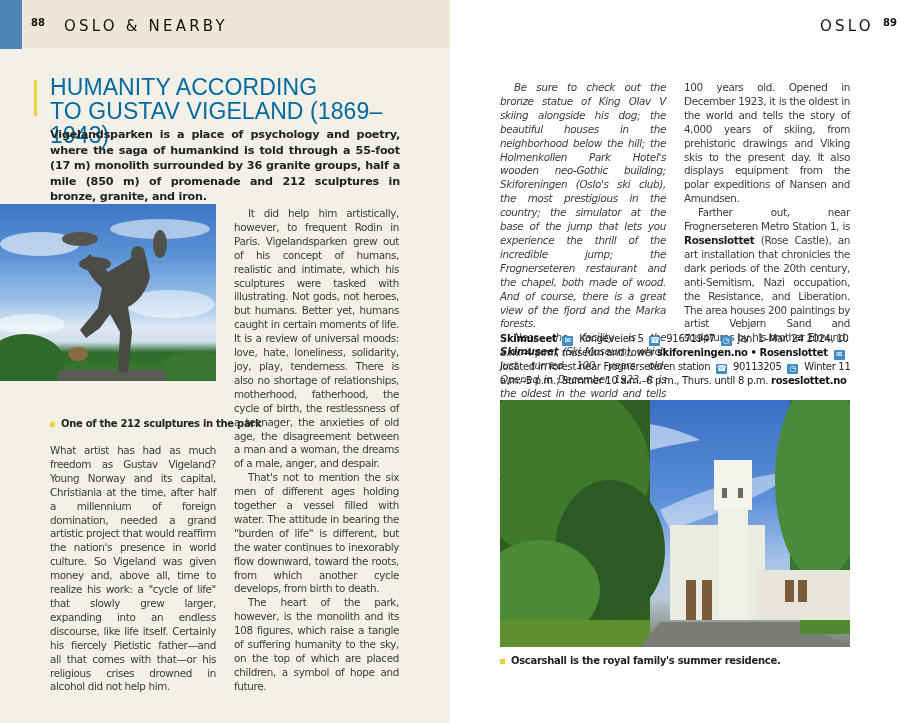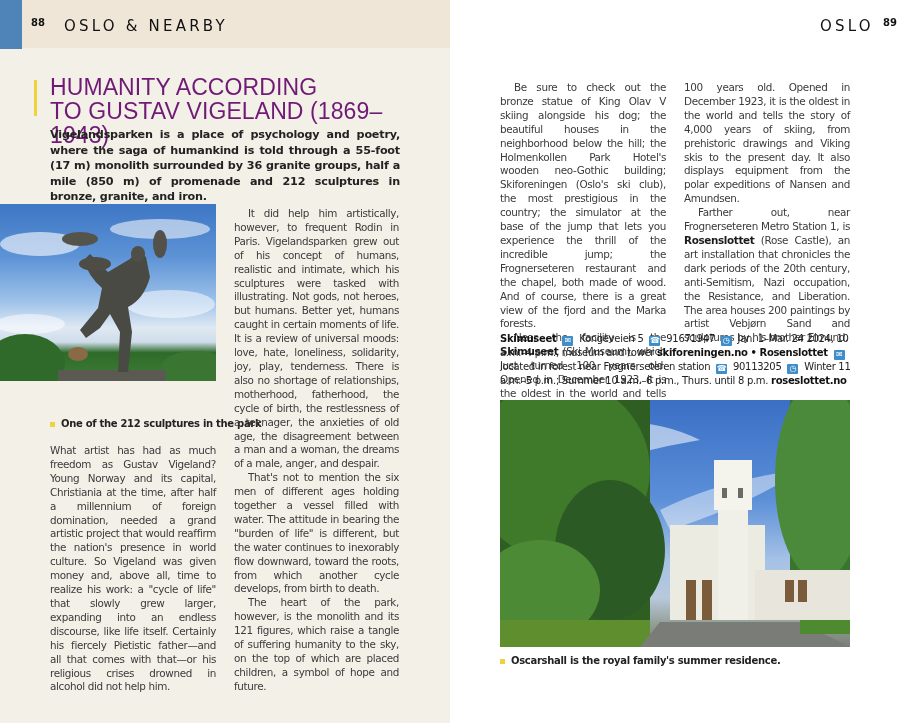--- a/index.html
+++ b/index.html
@@ -10,21 +10,21 @@
   .page-right { position: absolute; left: 450px; top: 0; width: 450px; height: 723px; background: #ffffff; margin-left: 26px; }
 
   .header-band { position: absolute; left: 0; top: 0; width: 450px; height: 48px; background: #efe6d8; }
   .tab-left { position: absolute; left: 0; top: 0; width: 22px; height: 49px; background: #4e84b8; }
   .tab-right { position: absolute; right: 0; top: 0; width: 22px; height: 50px; background: #4e84b8; }
 
   .page-num { position: absolute; top: 17px; font-family: "DejaVu Sans", sans-serif; font-weight: bold; font-size: 10px; color: #111; }
   .running-head { position: absolute; top: 17px; font-family: "DejaVu Sans", sans-serif; font-size: 15px; letter-spacing: 3.2px; color: #111; }
 
   .title-bar { position: absolute; left: 34px; top: 80px; width: 3px; height: 36px; background: #f2d23a; }
-  .title { position: absolute; left: 50px; top: 75px; width: 380px; font-family: "Liberation Sans", sans-serif; font-size: 23px; line-height: 24px; color: #701a75; font-weight: normal; letter-spacing: 0.1px; }
+  .title { position: absolute; left: 50px; top: 75px; width: 380px; font-family: "Liberation Sans", sans-serif; font-size: 23px; line-height: 24px; color: #0369a1; font-weight: normal; letter-spacing: 0.1px; }
   .lede { position: absolute; left: 50px; top: 127px; width: 350px; font-family: "DejaVu Sans", sans-serif; font-weight: bold; font-size: 11.2px; line-height: 15.6px; color: #222; text-align: justify; letter-spacing: -0.2px; }
 
   .photo { position: absolute; overflow: hidden; }
   .photo-sculpture { left: 0; top: 204px; width: 216px; height: 177px;
     background: linear-gradient(180deg, #3d76c4 0%, #5d93d6 30%, #9ec2ea 55%, #dfe9f3 70%, #cfdcea 78%, #2e6b2a 84%, #3f7d36 100%); }
   .photo-castle { left: 500px; top: 400px; width: 350px; height: 247px;
     background: linear-gradient(180deg, #3a6fc5 0%, #5b8fd8 40%, #a6c2e6 65%, #b8c9dc 80%, #8e9a8d 92%, #7a7f7a 100%); }
 
   .caption { position: absolute; font-family: "DejaVu Sans", sans-serif; font-weight: bold; font-size: 10px; color: #222; letter-spacing: -0.3px; }
   .caption-dot { display: inline-block; width: 5px; height: 5px; background: #f0d23c; margin-right: 6px; vertical-align: middle; }
@@ -75,31 +75,31 @@
     <span class="caption-dot"></span><span>One of the 212 sculptures in the park</span>
   </div>
 
   <div class="col" style="left:50px; top:444px; width:166px;">
     <p class="noindent">What artist has had as much freedom as Gustav Vigeland? Young Norway and its capital, Christiania at the time, after half a millennium of foreign domination, needed a grand artistic project that would reaffirm the nation's presence in world culture. So Vigeland was given money and, above all, time to realize his work: a "cycle of life" that slowly grew larger, expanding into an endless discourse, like life itself. Certainly his fiercely Pietistic father—and all that comes with that—or his religious crises drowned in alcohol did not help him.</p>
   </div>
 
   <div class="col" style="left:234px; top:207px; width:165px;">
     <p>It did help him artistically, however, to frequent Rodin in Paris. Vigelandsparken grew out of his concept of humans, realistic and intimate, which his sculptures were tasked with illustrating. Not gods, not heroes, but humans. Better yet, humans caught in certain moments of life. It is a review of universal moods: love, hate, loneliness, solidarity, joy, play, tenderness. There is also no shortage of relationships, motherhood, fatherhood, the cycle of birth, the restlessness of a teenager, the anxieties of old age, the disagreement between a man and a woman, the dreams of a male, anger, and despair.</p>
     <p>That's not to mention the six men of different ages holding together a vessel filled with water. The attitude in bearing the "burden of life" is different, but the water continues to inexorably flow downward, toward the roots, from which another cycle develops, from birth to death.</p>
-    <p>The heart of the park, however, is the monolith and its 121 figures, which raise a tangle of suffering humanity to the sky, on the top of which are placed children, a symbol of hope and future.</p>
+    <p>The heart of the park, however, is the monolith and its 108 figures, which raise a tangle of suffering humanity to the sky, on the top of which are placed children, a symbol of hope and future.</p>
   </div>
 </div>
 
 <div class="page-right">
   <div class="tab-right"></div>
   <div class="running-head" style="left:344px;">OSLO</div>
   <div class="page-num" style="left:407px;">89</div>
 </div>
 
-<div class="col" style="left:500px; top:81px; width:166px;">
+<div class="col" style="left:500px; top:81px; width:166px;font-style:italic;">
   <p>Be sure to check out the bronze statue of King Olav V skiing alongside his dog; the beautiful houses in the neighborhood below the hill; the Holmenkollen Park Hotel's wooden neo-Gothic building; Skiforeningen (Oslo's ski club), the most prestigious in the country; the simulator at the base of the jump that lets you experience the thrill of the incredible jump; the Frognerseteren restaurant and the chapel, both made of wood. And of course, there is a great view of the fjord and the Marka forests.</p>
   <p><span>Near the facility is the </span><b>Skimuseet</b><span> (Ski Museum), which just turned 100 years old. Opened in December 1923, it is the oldest in the world and tells the story of 4,000 years of skiing, from prehistoric drawings and Viking skis to the present day. It also displays equipment from the polar expeditions of Nansen and Amundsen.</span></p>
 </div>
 
 <div class="col" style="left:684px; top:-58px; width:166px; height:373px; overflow:hidden;">
   <div style="height:0;" aria-hidden="true"></div>
 </div>
 
 <div class="col" style="left:684px; top:81px; width:166px;">
   <p class="noindent">100 years old. Opened in December 1923, it is the oldest in the world and tells the story of 4,000 years of skiing, from prehistoric drawings and Viking skis to the present day. It also displays equipment from the polar expeditions of Nansen and Amundsen.</p>

